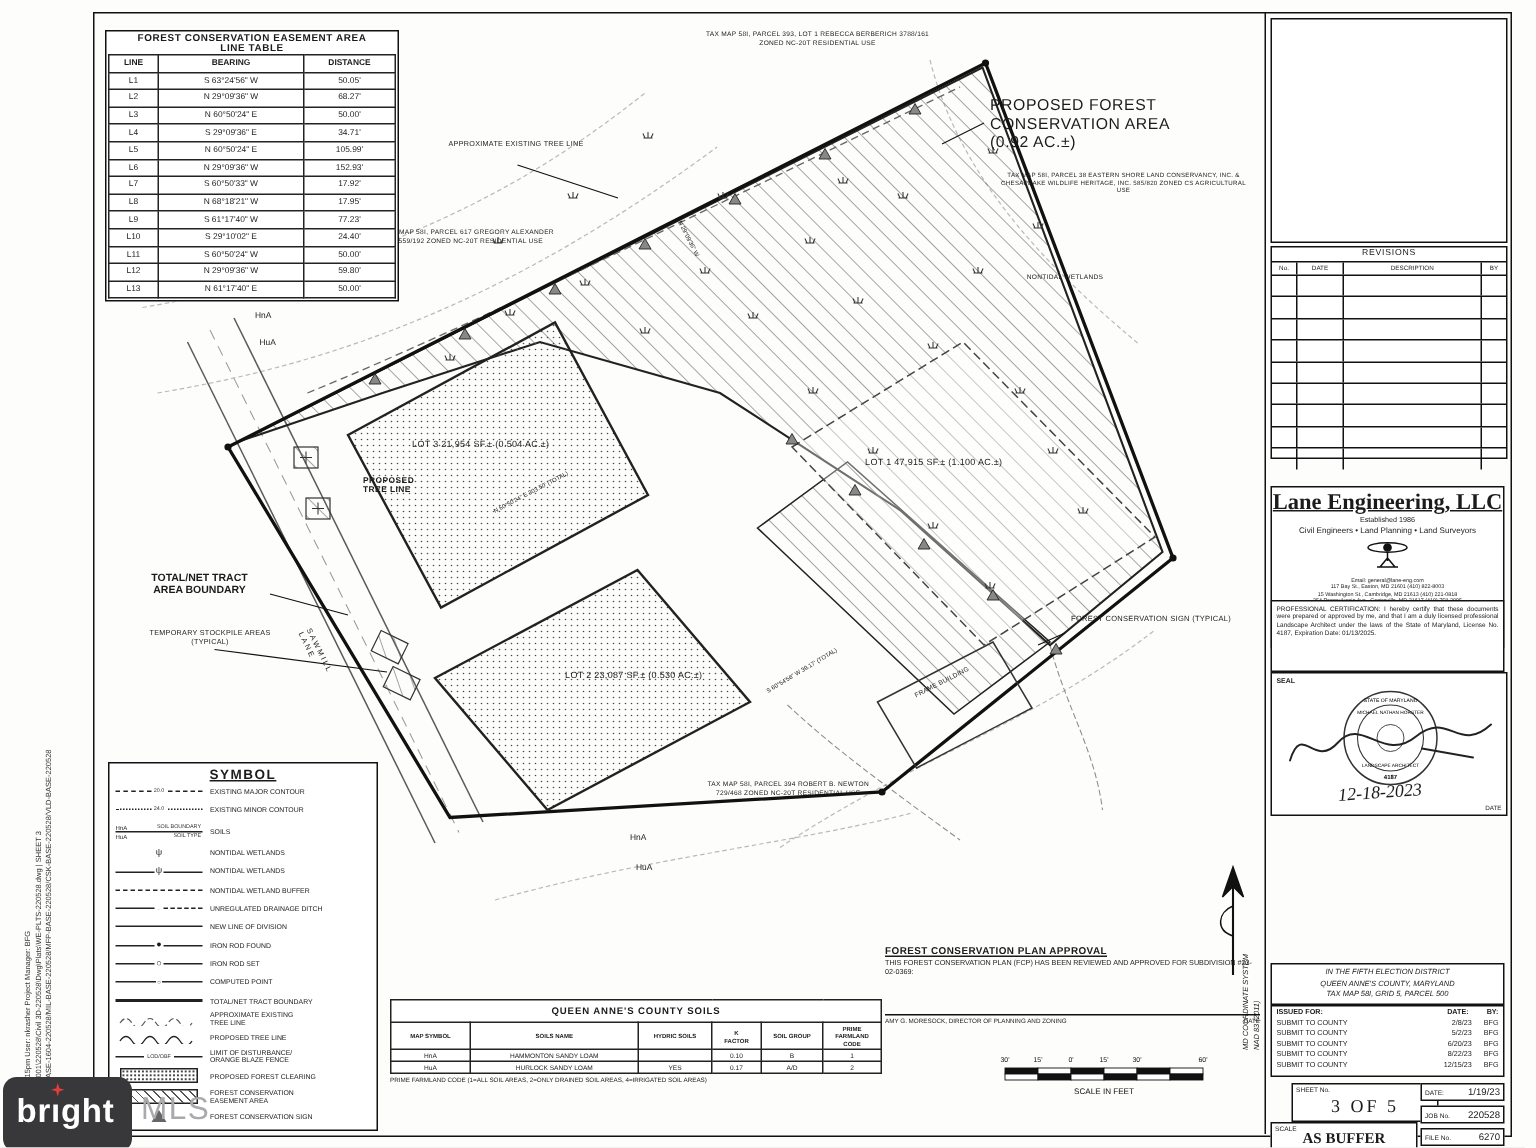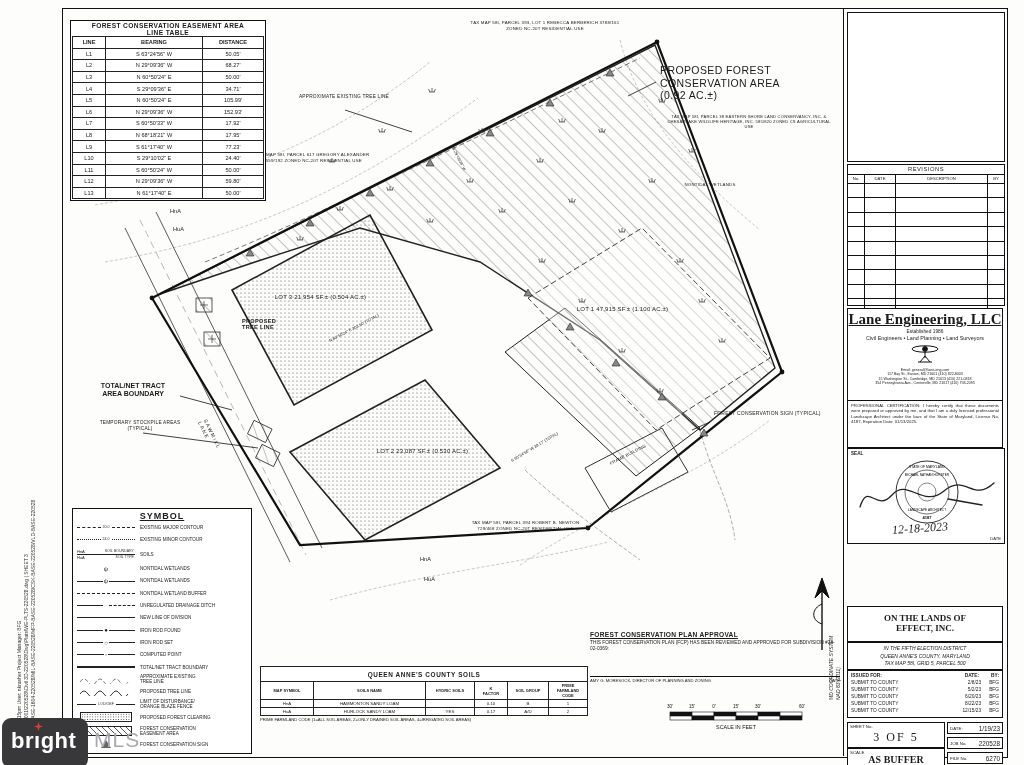--- a/index.html
+++ b/index.html
@@ -588,21 +588,21 @@
           </div>
         <div style="display:flex;height:13.4px">
             <span style="width:16px;border-right:0.8px solid #111"></span>
             <span style="width:30px;border-right:0.8px solid #111"></span>
             <span style="flex:1;border-right:0.8px solid #111"></span>
             <span style="width:16px"></span>
           </div>
       </div>
     </div>
 
-    <div class="abs bx tc" style="left:1px;top:300px;width:156px;height:108px;padding-top:2px;box-sizing:border-box">
+    <div class="abs bx tc" style="left:1px;top:316px;width:156px;height:108px;padding-top:2px;box-sizing:border-box">
       <div class="ser" style="font-size:15px;font-weight:bold;text-decoration:underline">Lane Engineering, LLC</div>
       <div style="font-size:4.8px;margin-top:1px">Established 1986</div>
       <div style="font-size:5.4px;margin-top:1px">Civil Engineers  •  Land Planning  •  Land Surveyors</div>
       <svg width="34" height="22" style="margin:1px auto 0">
         <g stroke="#111" fill="#111">
           <ellipse cx="17" cy="7" rx="13" ry="3.2" fill="none" stroke-width="1"></ellipse>
           <circle cx="17" cy="7" r="2.4"></circle>
           <path d="M17,10 L17,16 M12,20 L17,14 L22,20 M10,20 L24,20" fill="none" stroke-width="1"></path>
         </g>
       </svg>
@@ -629,24 +629,20 @@
         <text x="33" y="52" text-anchor="middle" font-size="3.2">LANDSCAPE ARCHITECT</text>
         <text x="33" y="60" text-anchor="middle" font-size="4" font-weight="bold">4187</text>
       </svg>
       <svg class="abs" style="left:4px;top:20px" width="150" height="50">
         <path d="M8,38 C16,12 24,44 40,26 S70,40 92,22 S120,34 142,14 M96,30 L130,36" fill="none" stroke="#222" stroke-width="1.3" stroke-linecap="round"></path>
       </svg>
       <div class="abs ser" style="left:44px;top:72px;font-size:12px;font-style:italic;transform:rotate(-4deg)">12-18-2023</div>
       <span class="abs" style="right:3px;bottom:2px;font-size:4.2px">DATE</span>
     </div>
 
-    <div class="abs bx tc ser" style="left:1px;top:598px;width:156px;height:36px;padding-top:6px;box-sizing:border-box">
-      <div style="font-size:9px;font-weight:bold">ON THE LANDS OF</div>
-      <div style="font-size:9px;font-weight:bold">EFFECT, INC.</div>
-    </div>
     <div class="abs bx tc pre" style="left:1px;top:634px;width:156px;height:28px;font-size:5px;font-style:italic;line-height:1.5;padding-top:2px;box-sizing:border-box">IN THE FIFTH ELECTION DISTRICT
 QUEEN ANNE'S COUNTY, MARYLAND
 TAX MAP 58I, GRID 5, PARCEL 500</div>
 
     <div class="abs bx" style="left:1px;top:662px;width:156px;height:48px;padding:2px 3px;box-sizing:border-box">
       <div class="rline" style="font-weight:bold">
         <span>ISSUED FOR:</span>
         <span><span style="margin-right:12px">DATE:</span><span>BY:</span></span>
       </div>
       <div class="rline">
@@ -664,21 +660,21 @@
       <div class="rline">
           <span>SUBMIT TO COUNTY</span>
           <span><span style="margin-right:8px">8/22/23</span><span>BFG</span></span>
         </div>
       <div class="rline">
           <span>SUBMIT TO COUNTY</span>
           <span><span style="margin-right:8px">12/15/23</span><span>BFG</span></span>
         </div>
     </div>
 
-    <div class="abs bx" style="left:1px;top:714px;width:96px;height:24px">
+    <div class="abs bx" style="left:15px;top:714px;width:96px;height:24px">
       <span class="lab abs" style="left:2px;top:1px">SHEET No.</span>
       <div class="tc ser" style="font-size:12px;margin-top:7px;letter-spacing:2px">3 OF 5</div>
     </div>
     <div class="abs bx" style="left:1px;top:740px;width:96px;height:18px">
       <span class="lab abs" style="left:2px;top:1px">SCALE</span>
       <div class="tc ser" style="font-size:10px;margin-top:5px;font-weight:bold">AS BUFFER</div>
     </div>
     <div class="abs bx" style="left:101px;top:714px;width:56px;height:12px;display:flex;align-items:center;justify-content:space-between;padding:0 2px;box-sizing:border-box">
       <span class="lab">DATE:</span>
         <span style="font-size:6.4px">1/19/23</span>

